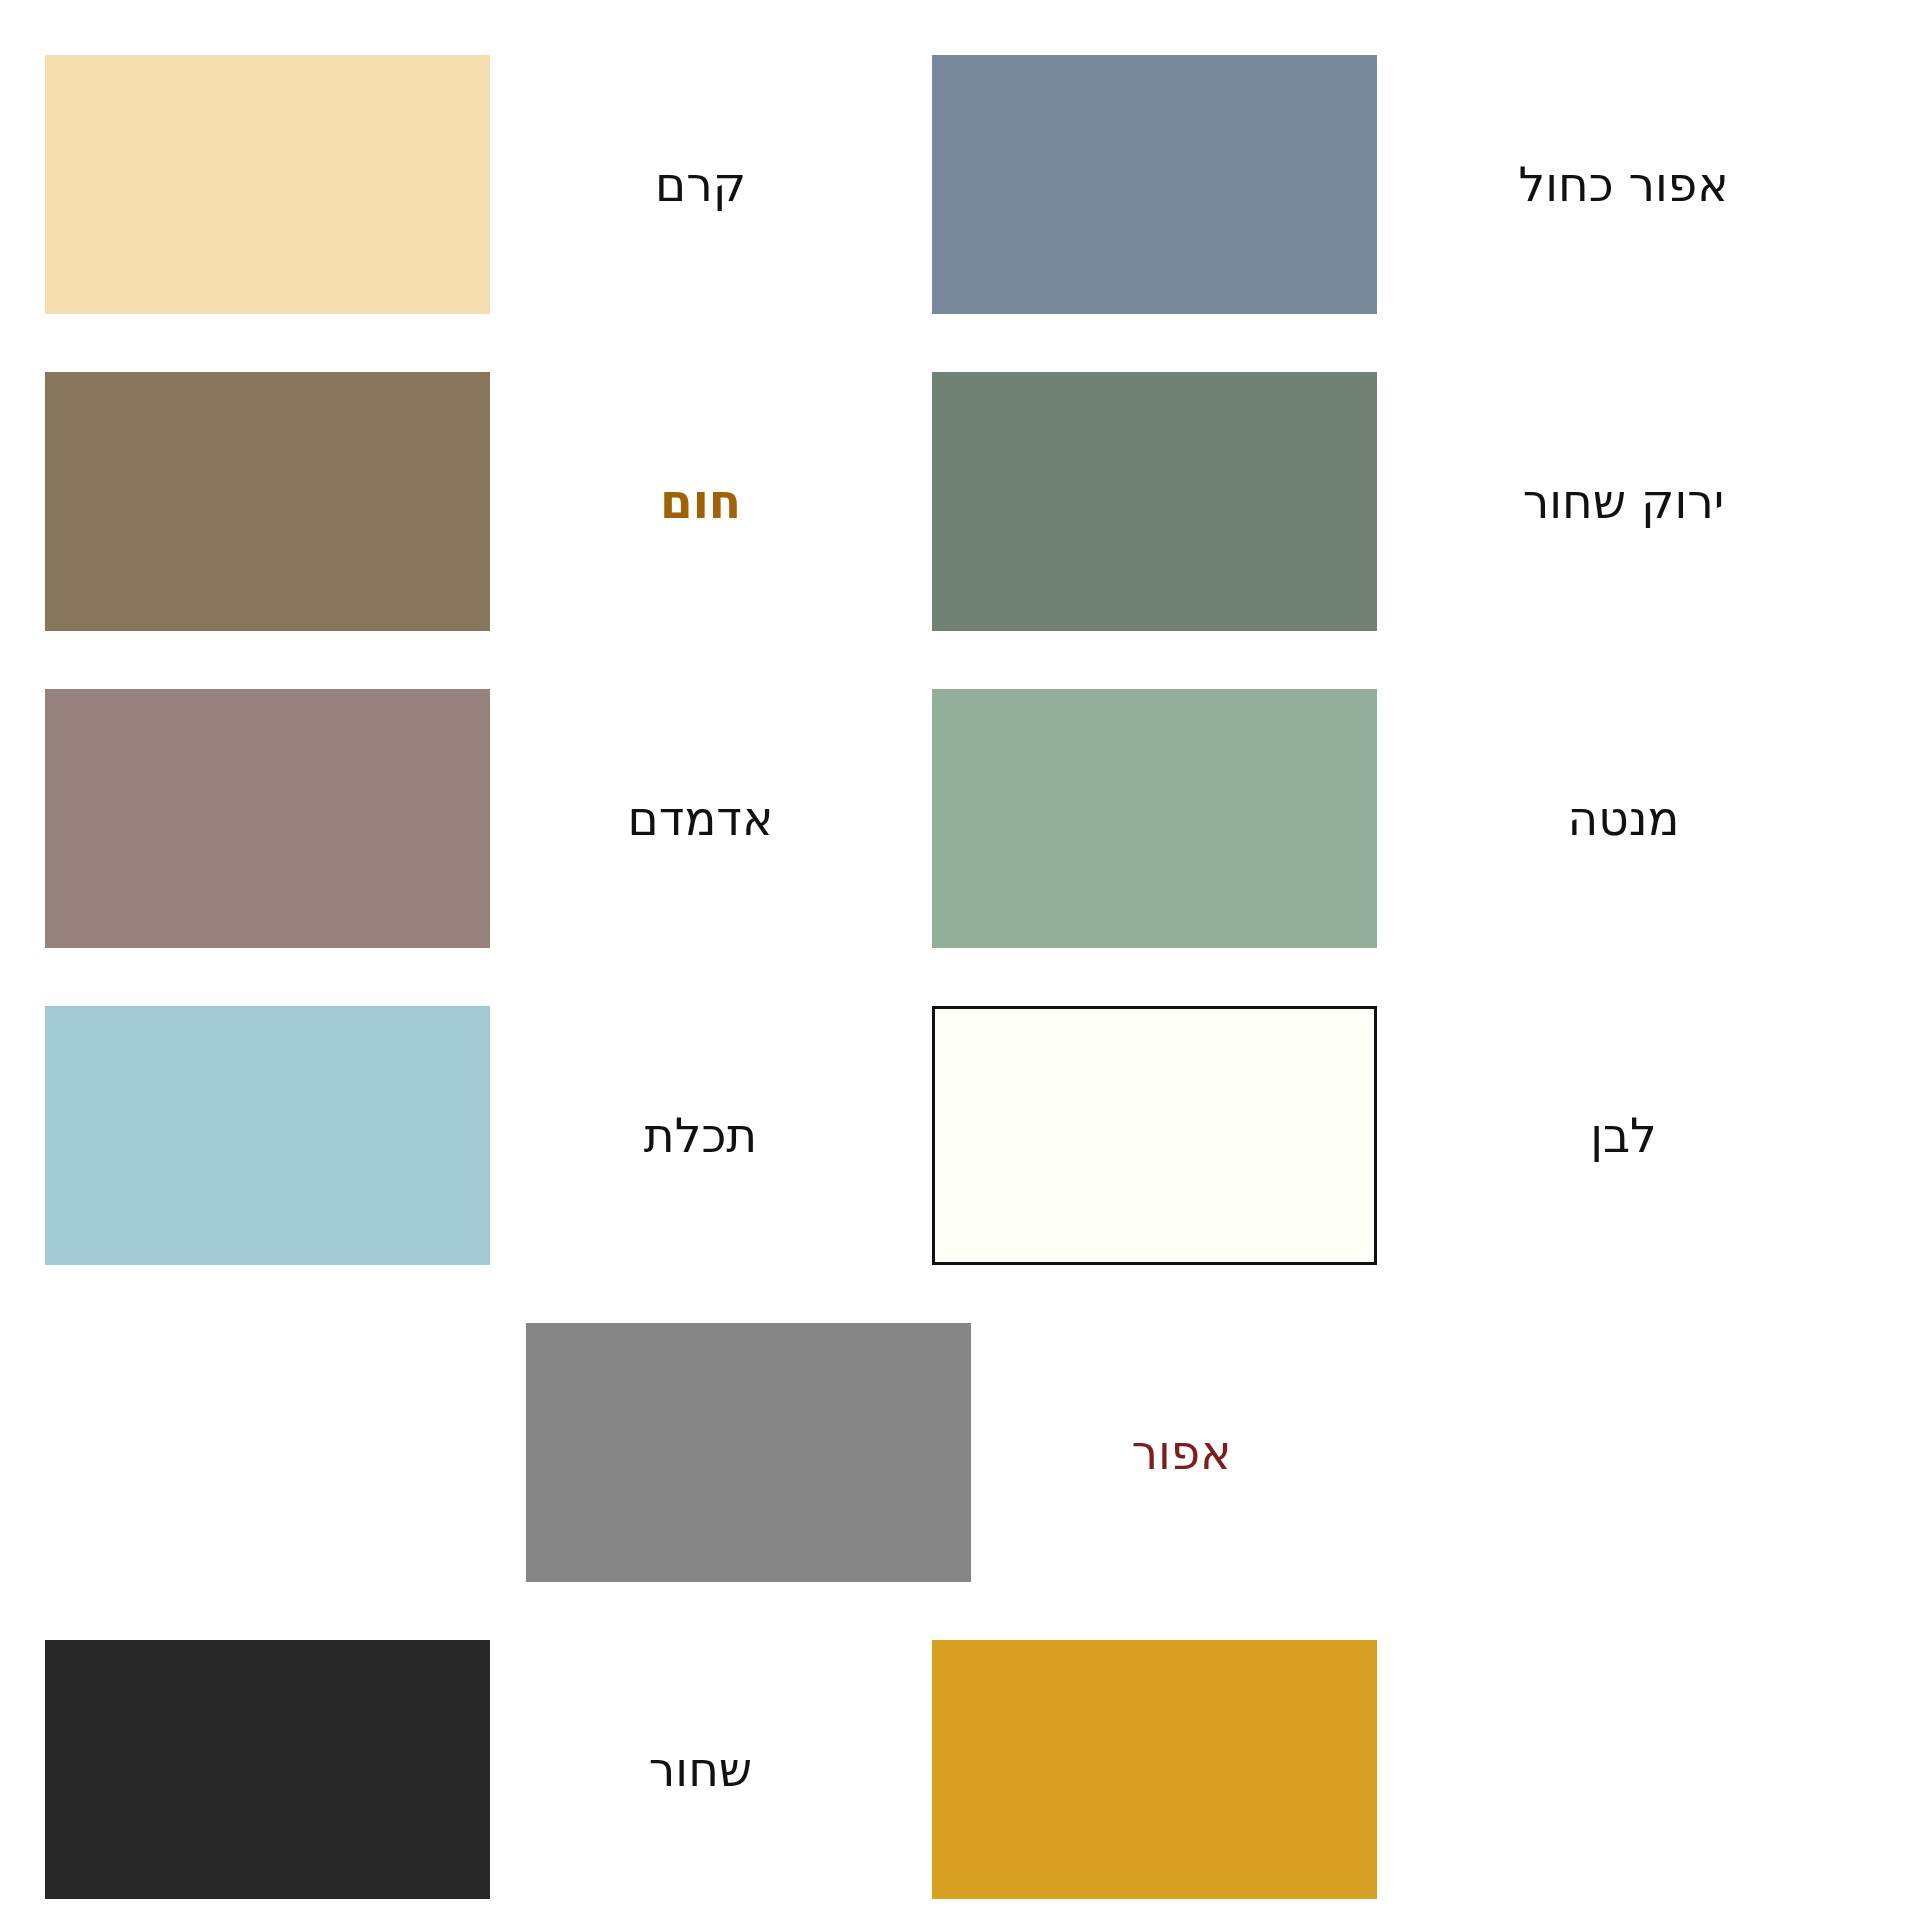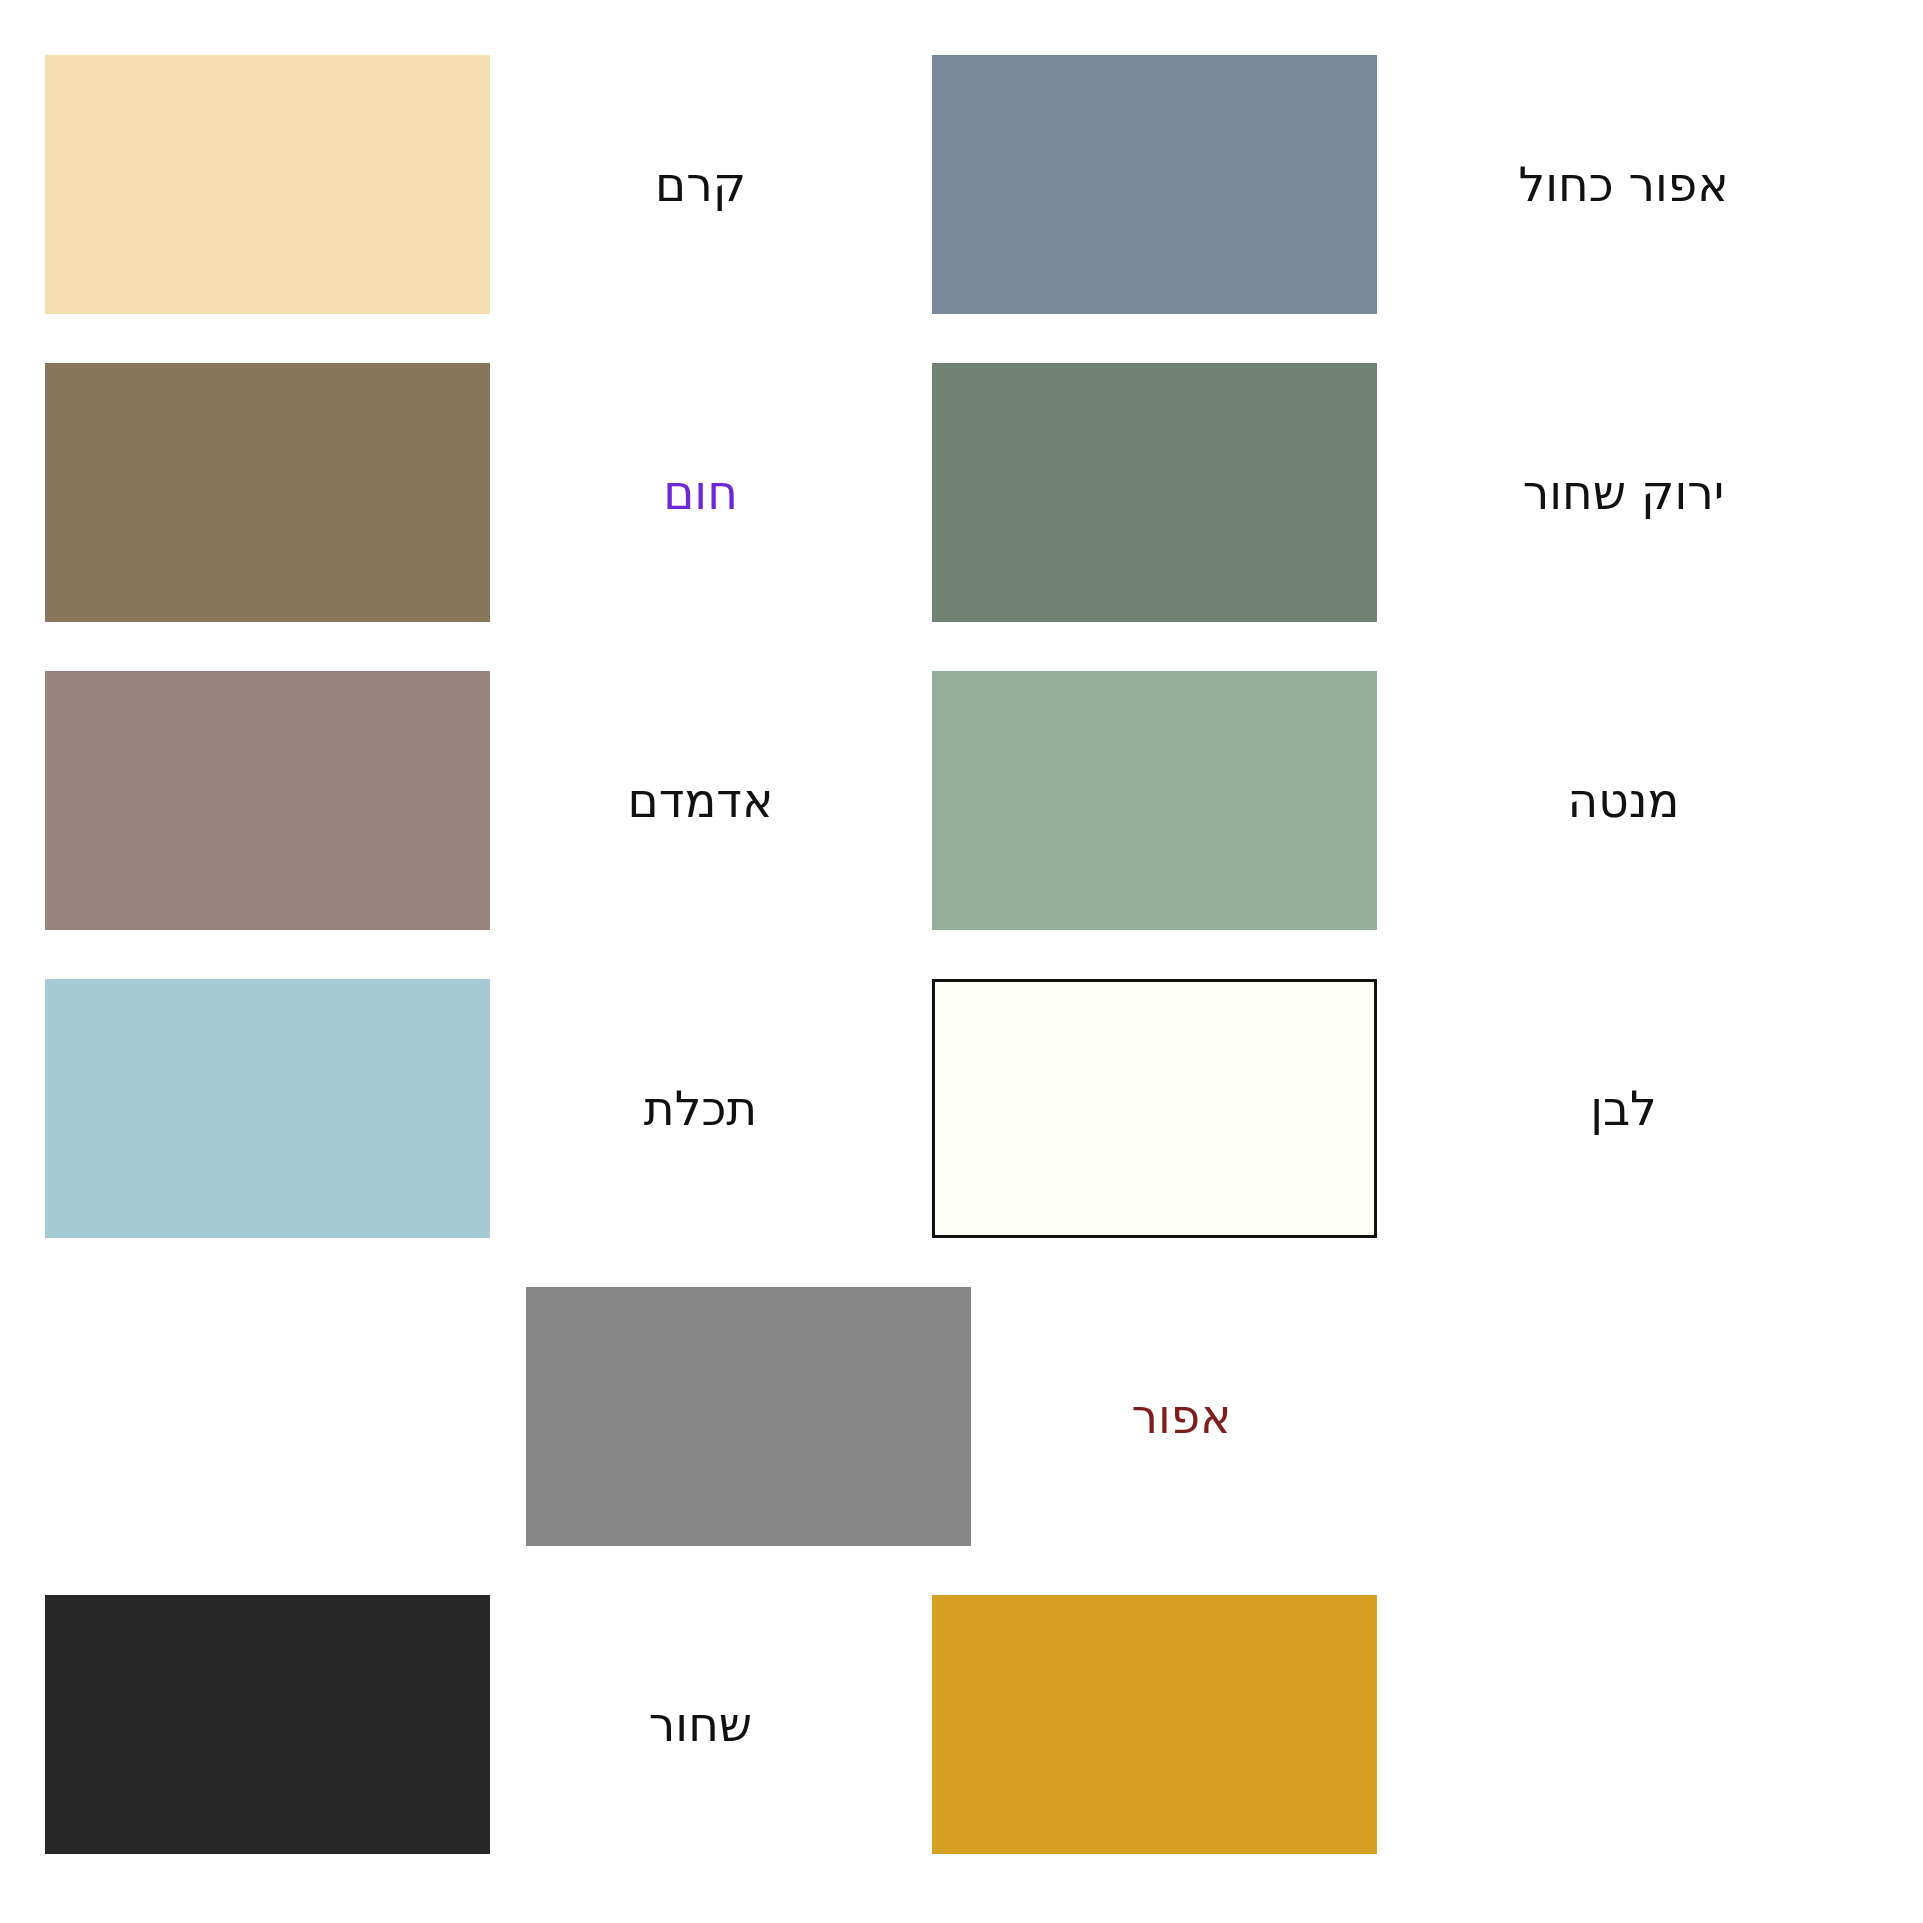--- a/index.html
+++ b/index.html
@@ -14,21 +14,21 @@
     overflow: hidden;
   }
 
   #palette {
     width: 1924px;
     height: 1924px;
     box-sizing: border-box;
     padding: 30px 0 0 0;
     display: flex;
     flex-direction: column;
-    justify-content: flex-start;
+    justify-content: space-between;
   }
 
   .swatch-row {
     display: flex;
     flex-direction: row;
     align-items: center;
     justify-content: center;
     height: 308px;
     box-sizing: border-box;
   }
@@ -96,21 +96,21 @@
     </div>
     <div class="cell cell-right">
       <div class="swatch-chip" style="background-color: rgb(120, 137, 156);"></div>
       <div class="swatch-label" style="color: rgb(17, 17, 17);">אפור כחול</div>
     </div>
   </div>
 
   <div class="swatch-row">
     <div class="cell cell-left">
       <div class="swatch-chip" style="background-color: rgb(136, 118, 90);"></div>
-      <div class="swatch-label" style="color: #6d28d9;">חום</div>
+      <div class="swatch-label" style="color: #a16207; font-weight: bold;">חום</div>
     </div>
     <div class="cell cell-right">
       <div class="swatch-chip" style="background-color: rgb(113, 130, 117);"></div>
       <div class="swatch-label" style="color: rgb(17, 17, 17);">ירוק שחור</div>
     </div>
   </div>
 
   <div class="swatch-row">
     <div class="cell cell-left">
       <div class="swatch-chip" style="background-color: rgb(151, 130, 126);"></div>

